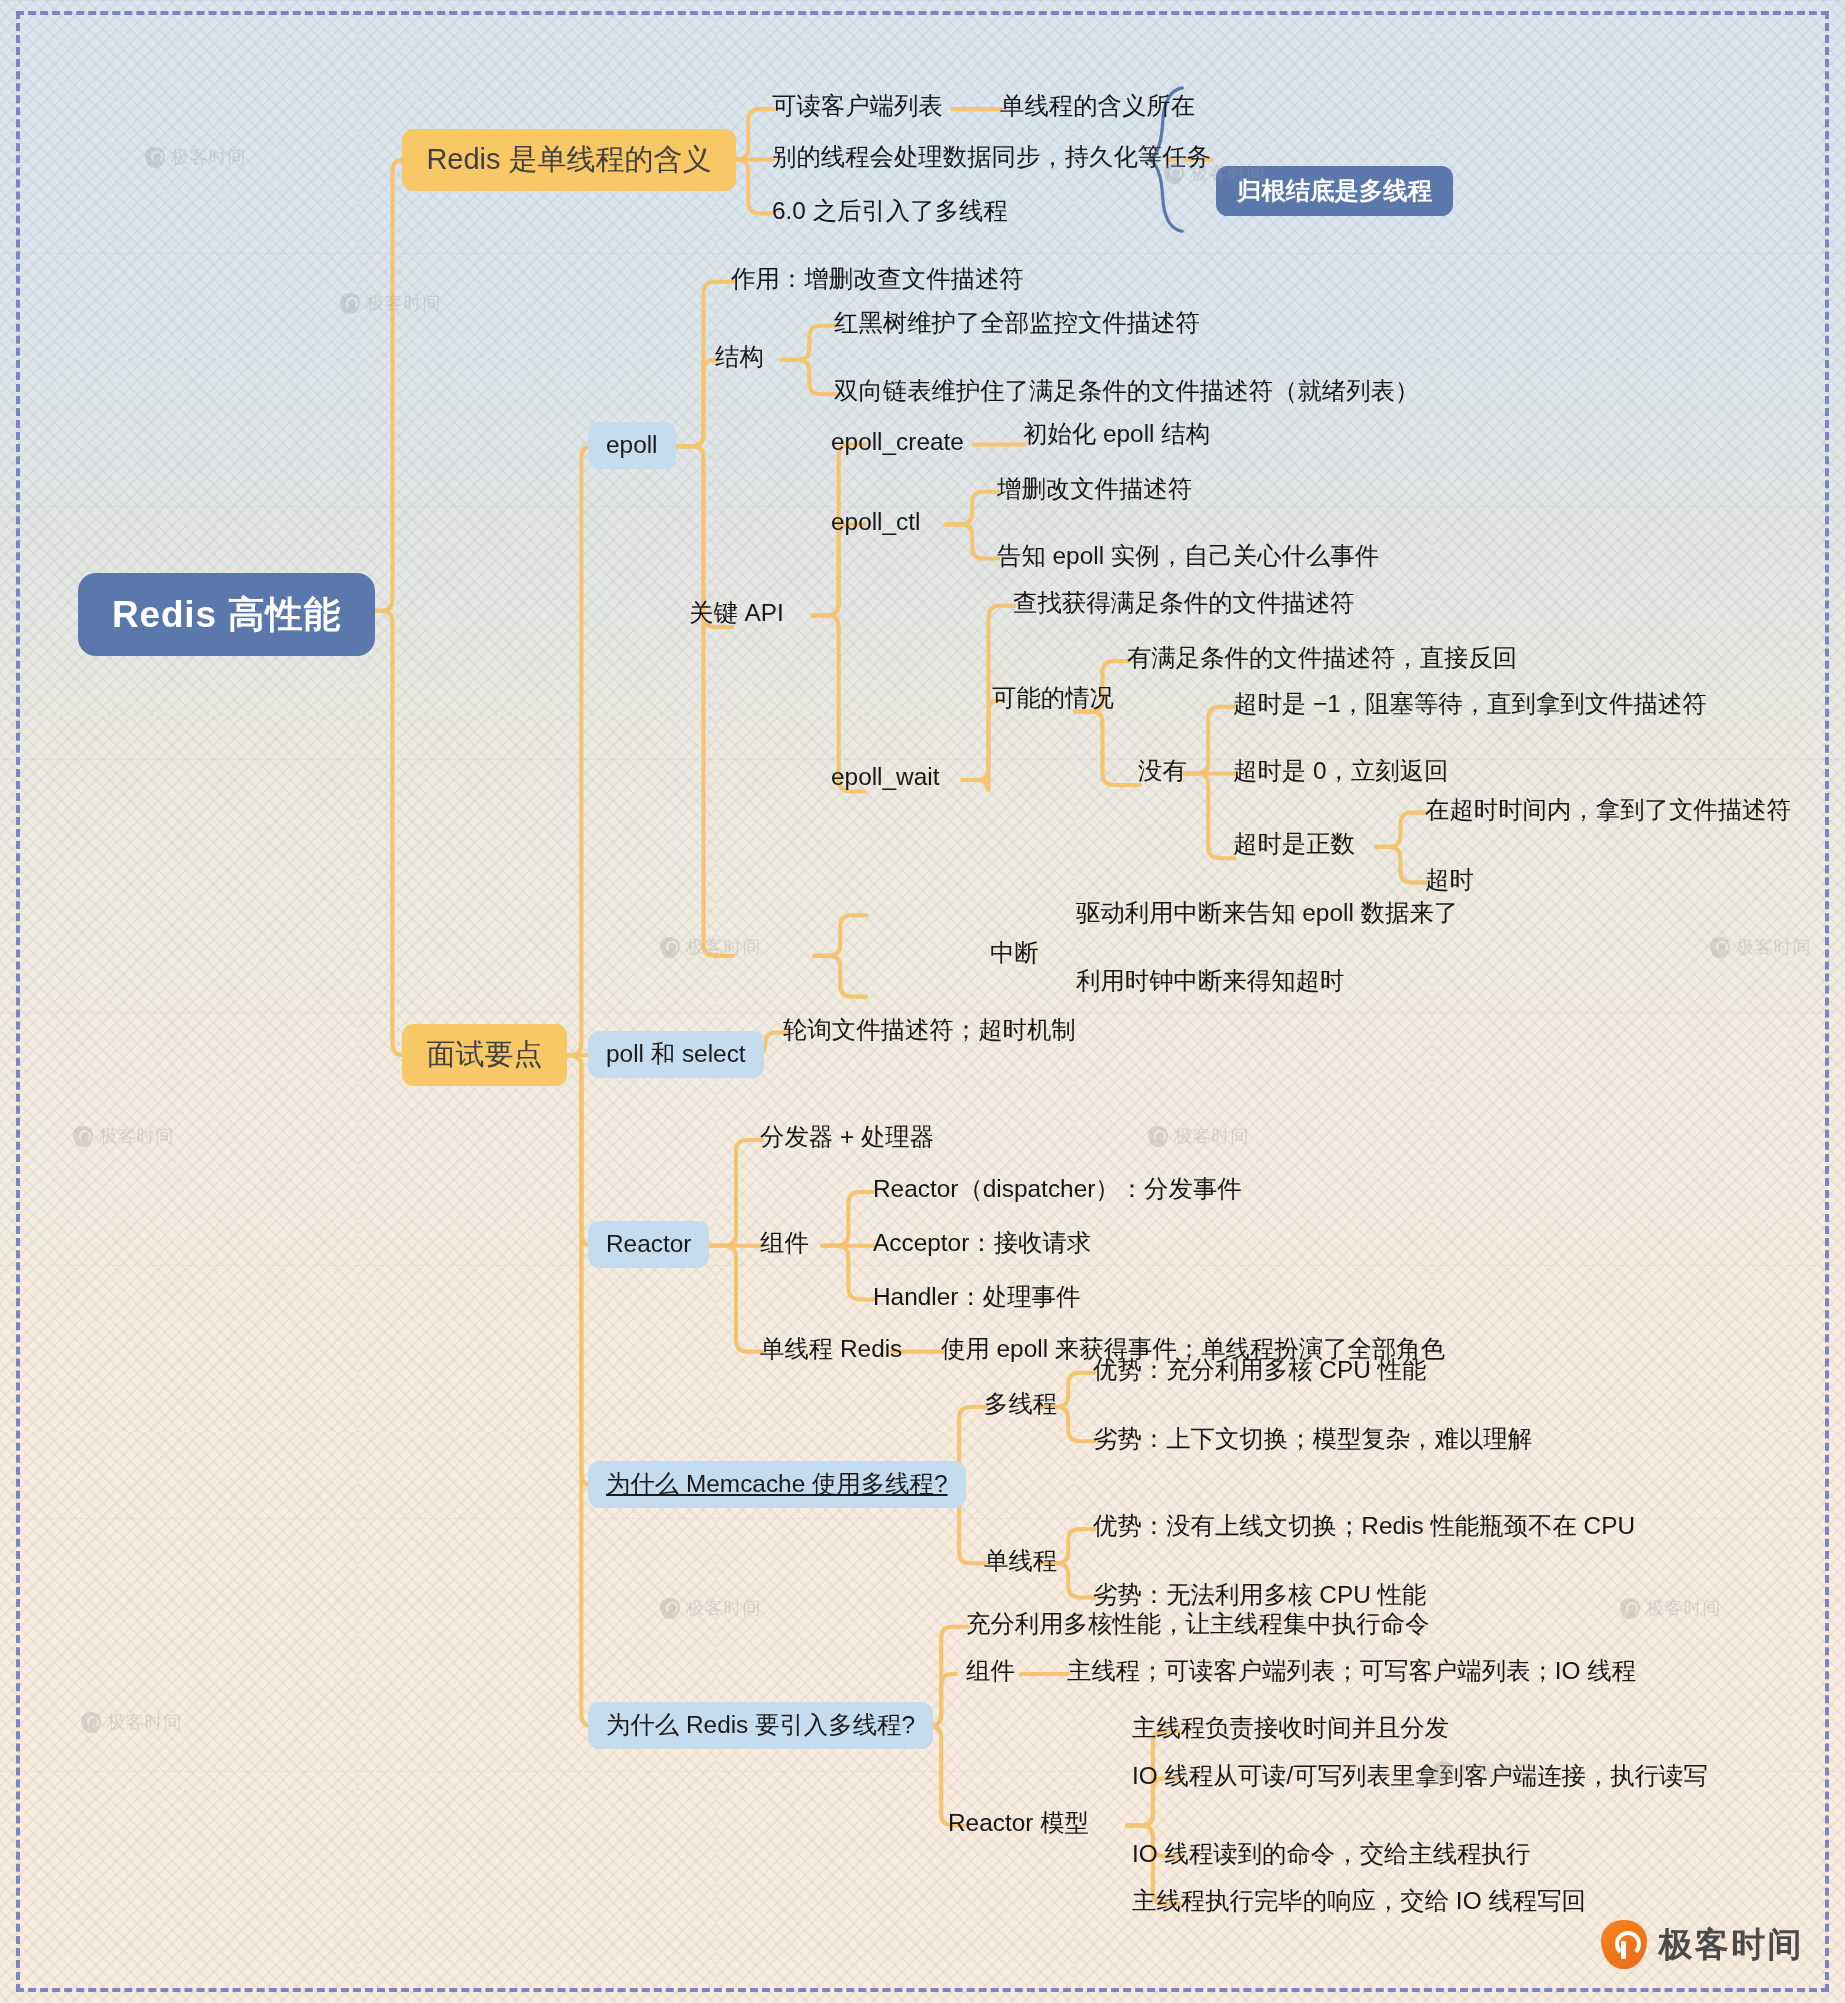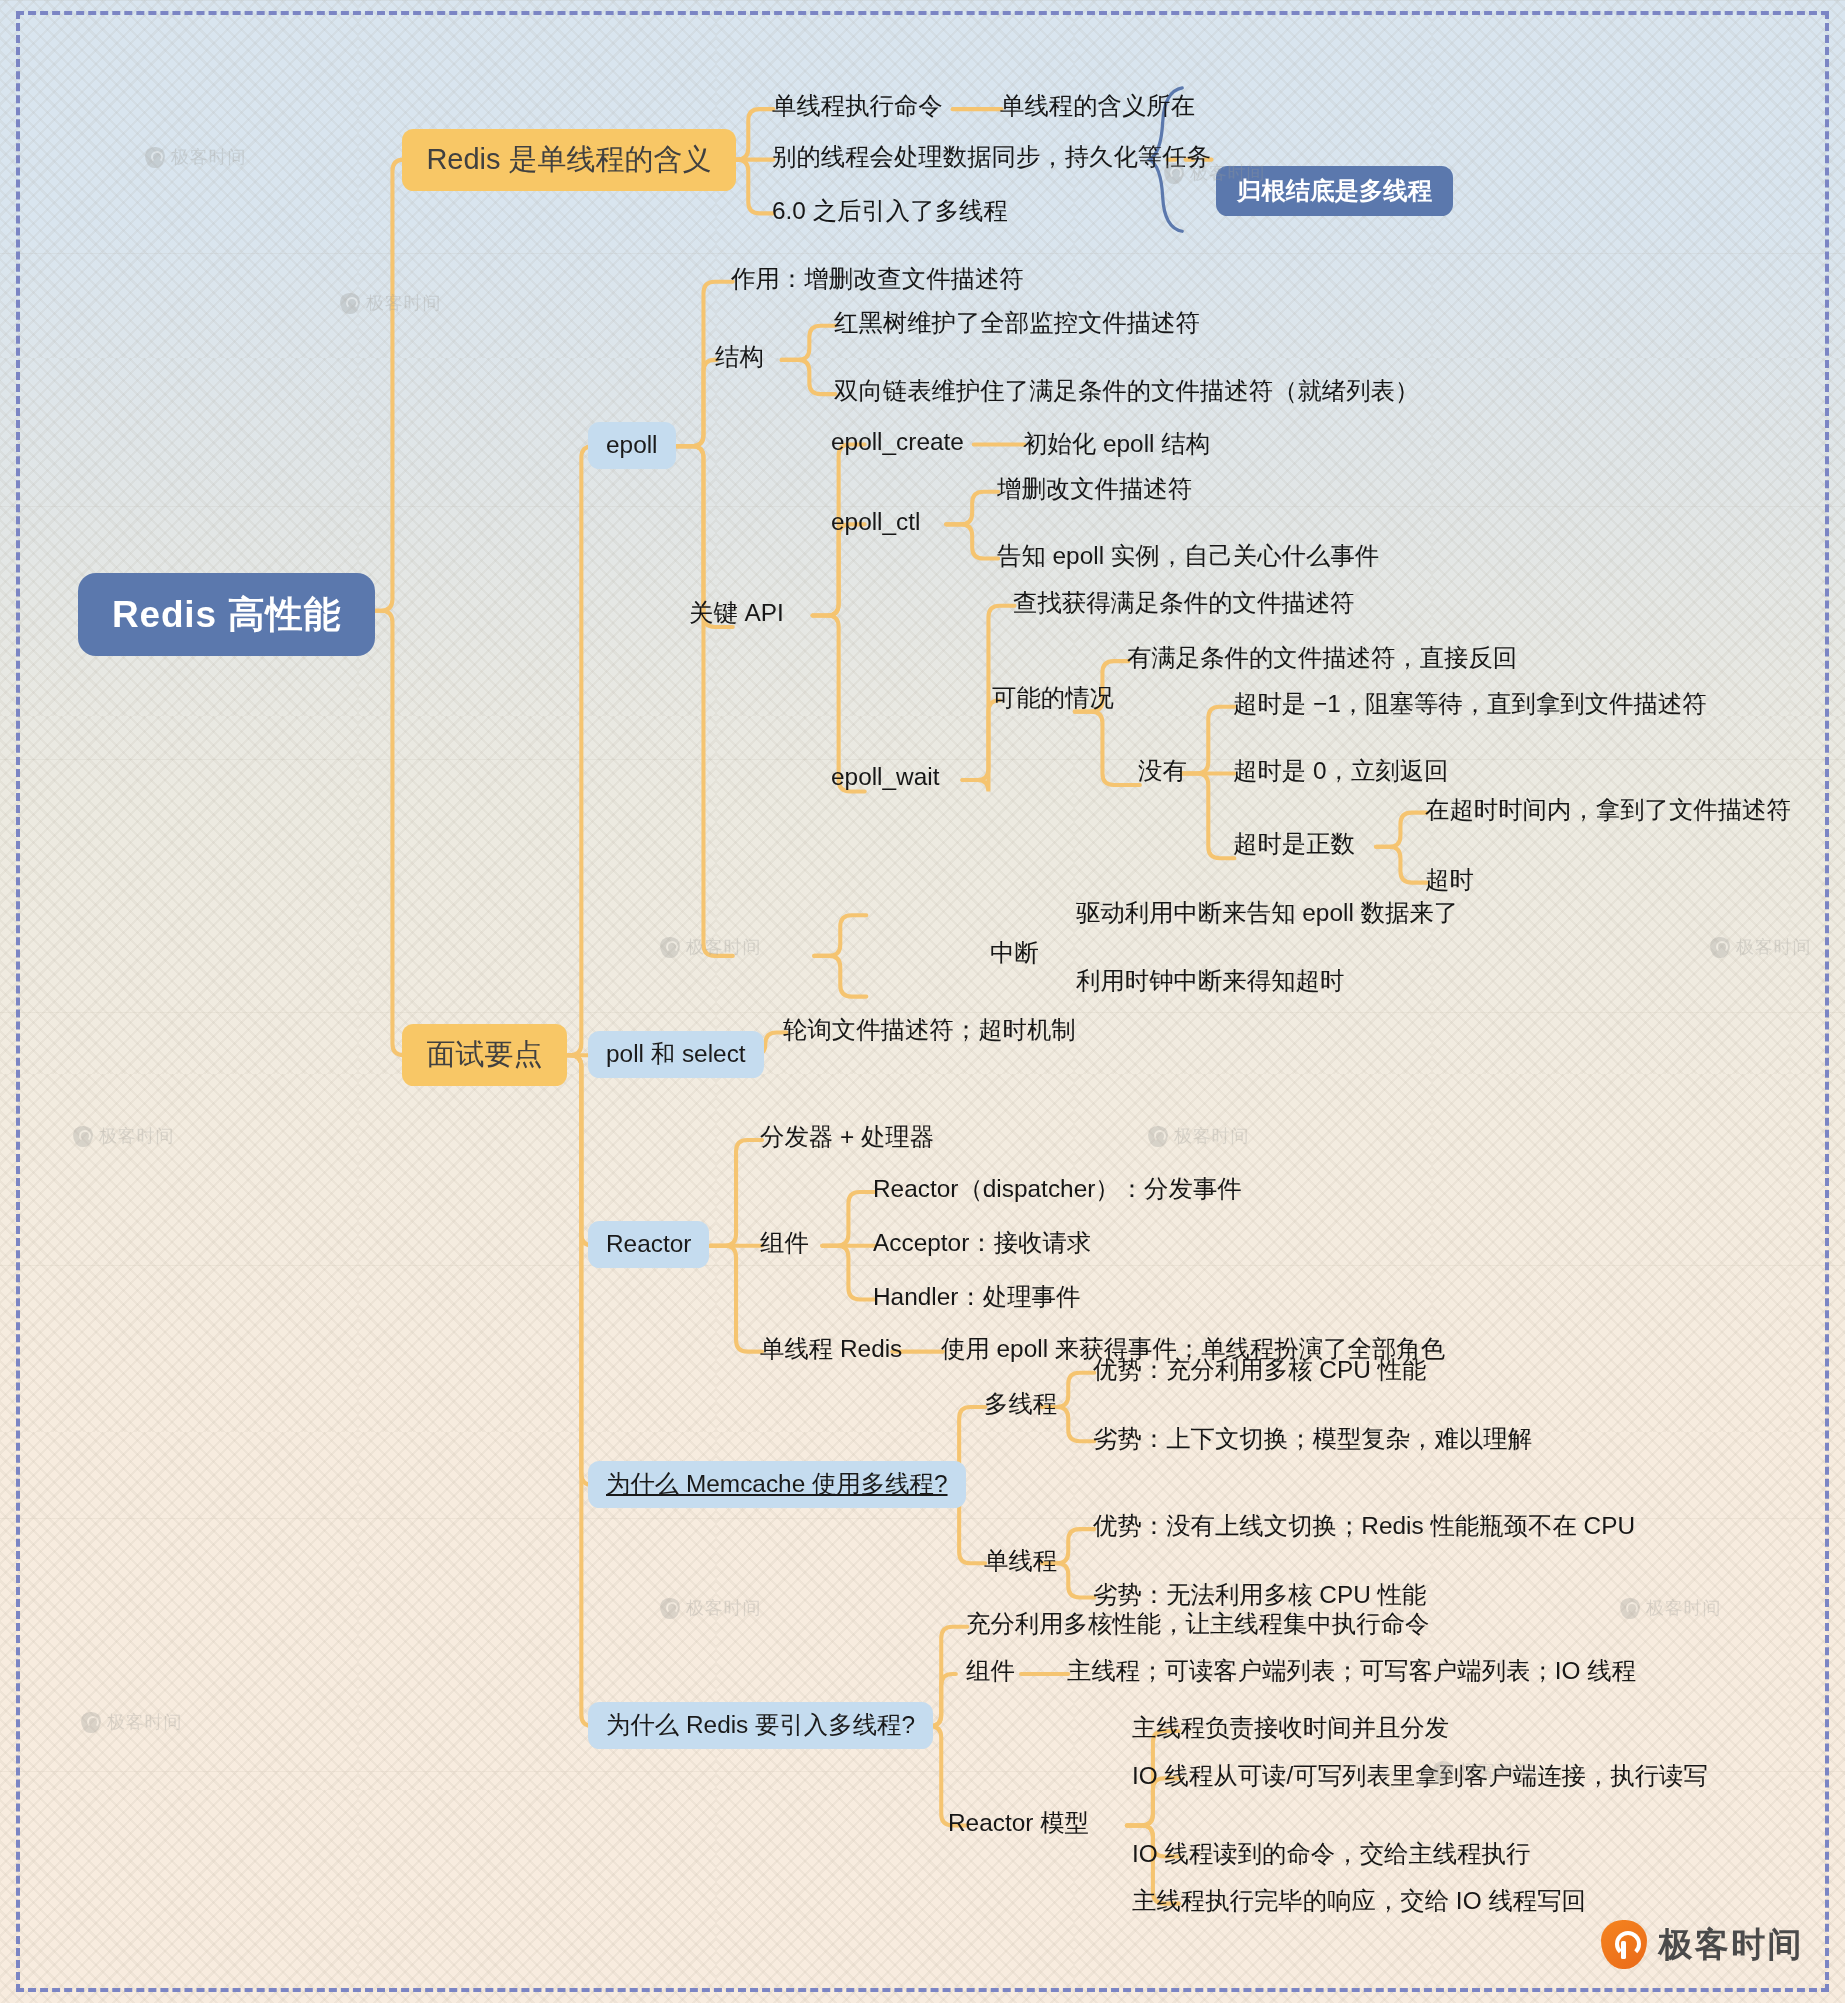--- a/index.html
+++ b/index.html
@@ -251,21 +251,21 @@
   </svg>
 
   <div class="node n-root" style="left:78px; top:573px;">
     <span class="lbl">Redis 高性能</span>
   </div>
 
   <div class="node n-orange" style="left:402px; top:129px;">
     <span class="lbl">Redis 是单线程的含义</span>
   </div>
   <div class="node n-text" style="left:772px; top:94px;">
-    <span class="lbl">单线程执行命令</span>
+    <span class="lbl">可读客户端列表</span>
   </div>
   <div class="node n-text" style="left:1000px; top:94px;">
     <span class="lbl">单线程的含义所在</span>
   </div>
   <div class="node n-text" style="left:772px; top:145px;">
     <span class="lbl">别的线程会处理数据同步，持久化等任务</span>
   </div>
   <div class="node n-text" style="left:772px; top:199px;">
     <span class="lbl">6.0 之后引入了多线程</span>
   </div>
@@ -292,21 +292,21 @@
   <div class="node n-text" style="left:834px; top:379px;">
     <span class="lbl">双向链表维护住了满足条件的文件描述符（就绪列表）</span>
   </div>
 
   <div class="node n-text" style="left:689px; top:601px;">
     <span class="lbl">关键 API</span>
   </div>
   <div class="node n-text" style="left:831px; top:430px;">
     <span class="lbl">epoll_create</span>
   </div>
-  <div class="node n-text" style="left:1023px; top:432px;">
+  <div class="node n-text" style="left:1023px; top:422px;">
     <span class="lbl">初始化 epoll 结构</span>
   </div>
   <div class="node n-text" style="left:831px; top:510px;">
     <span class="lbl">epoll_ctl</span>
   </div>
   <div class="node n-text" style="left:997px; top:477px;">
     <span class="lbl">增删改文件描述符</span>
   </div>
   <div class="node n-text" style="left:997px; top:544px;">
     <span class="lbl">告知 epoll 实例，自己关心什么事件</span>

